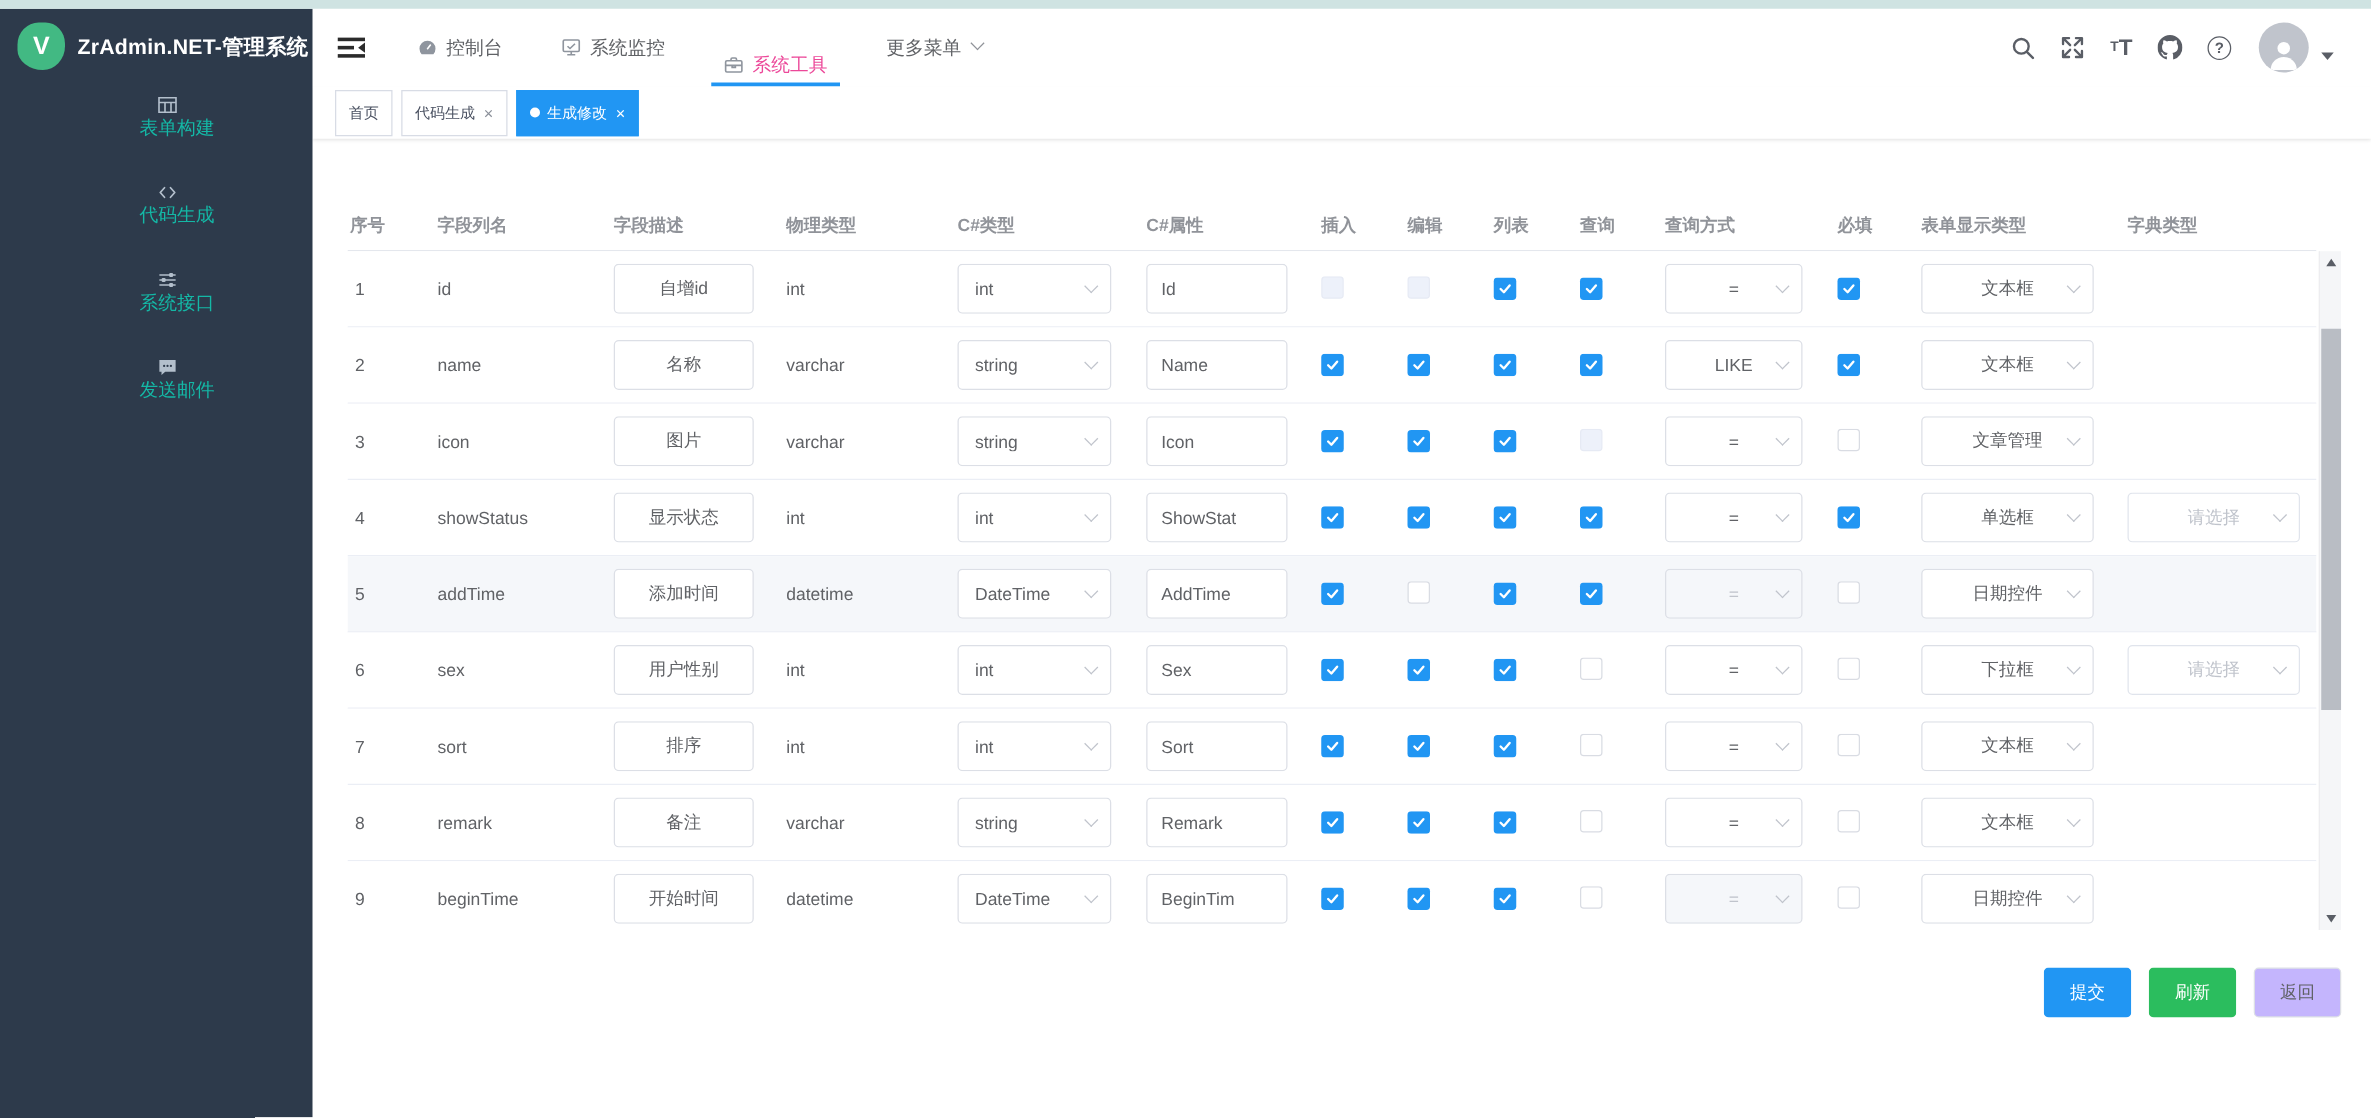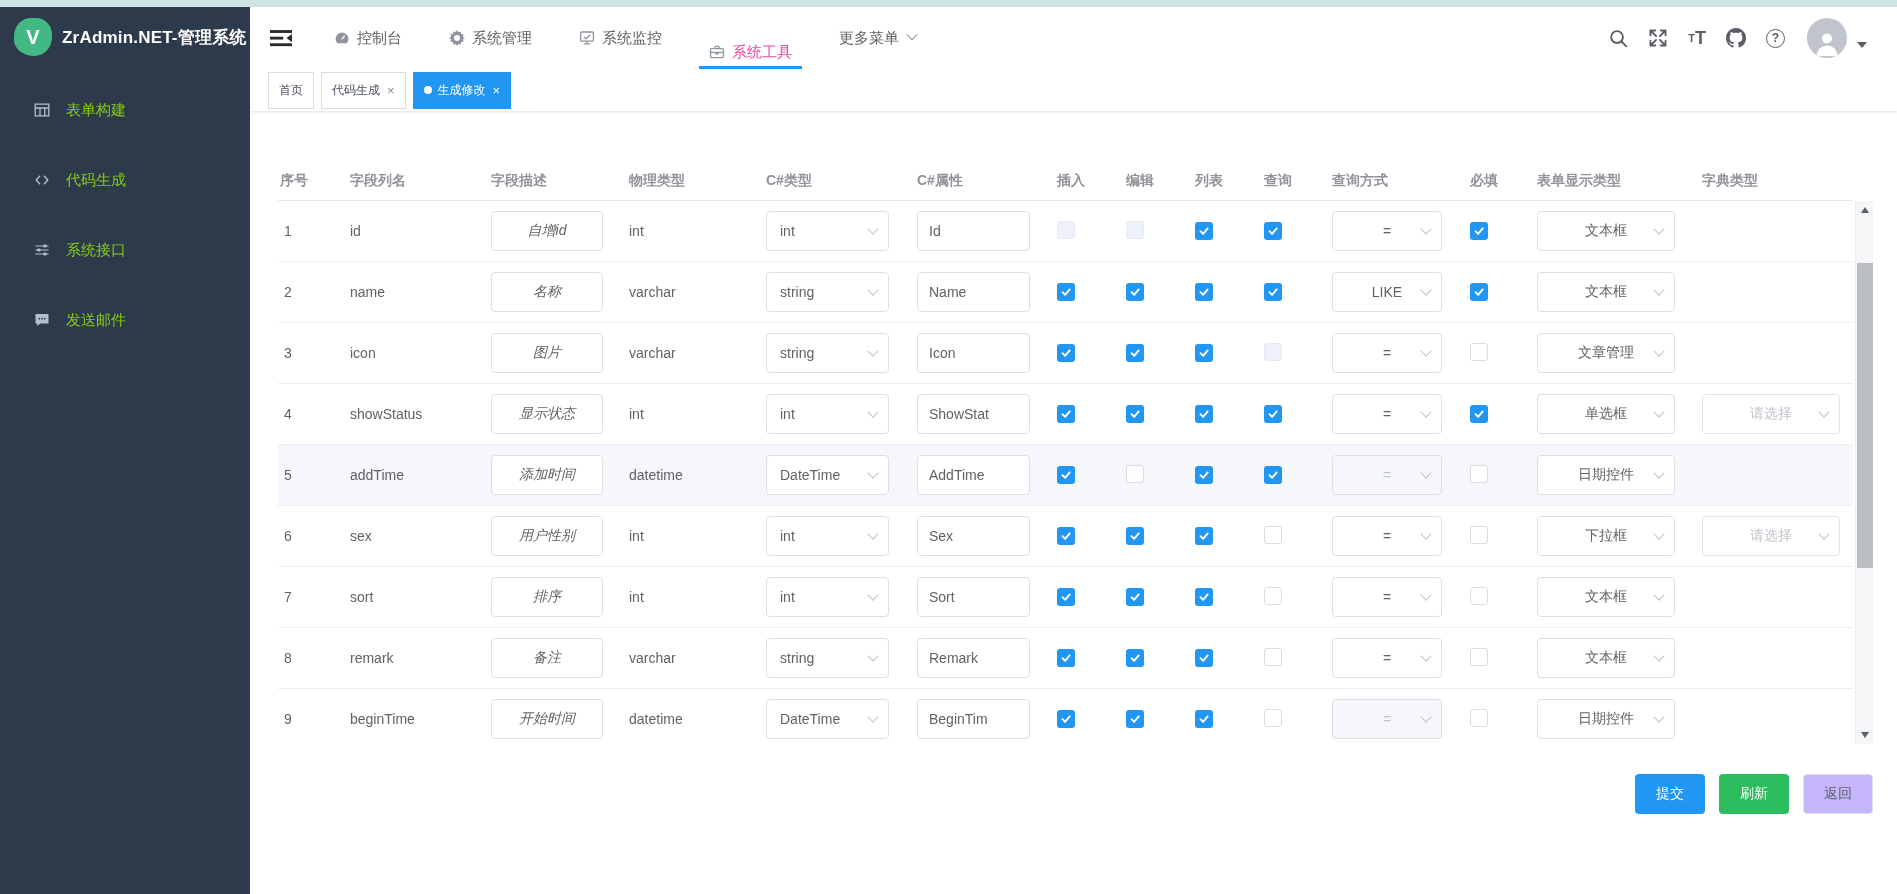--- a/index.html
+++ b/index.html
@@ -7,21 +7,21 @@
   .app { position:relative; width:1897px; height:894px; overflow:hidden; background:#fff; }
   .top-strip { position:absolute; left:0; top:0; width:100%; height:7px; background:#cfe3e2; z-index:50; }
 
   
   .sidebar { position:absolute; left:0; top:7px; bottom:0; width:250px; background:#2d3a4b; z-index:10; }
   .logo-row { display:flex; align-items:center; height:60px; padding-left:14px; }
   .logo-blob { width:38px; height:38px; background:#42b983; border-radius:50% 46% 52% 60% / 52% 50% 56% 48%;
     display:flex; align-items:center; justify-content:center; color:#fff; font-weight:bold; font-size:20px; }
   .logo-title { color:#fff; font-size:17px; font-weight:bold; margin-left:10px; letter-spacing:.2px; }
   .menu { padding-top:8px; }
-  .menu-item { height:70px; display:flex; align-items:center; padding-left:33px; color:#84cc16; font-size:15px; cursor:pointer; }
+  .menu-item { height:70px; display:flex; align-items:center; padding-left:33px; color:#14b8a6; font-size:15px; cursor:pointer;flex-direction:column; }
   .menu-item .mi-icon { width:18px; height:18px; margin-right:15px; display:inline-flex; align-items:center; justify-content:center; color:#b3bfcc; }
   .menu-item svg { width:16px; height:16px; }
 
   
   .navbar { position:absolute; left:250px; right:0; top:7px; height:62px; background:#fff; display:flex; align-items:center; z-index:9; }
   .hamburger { margin:0 26px 0 20px; width:22px; height:18px; color:#2b2b2b; cursor:pointer; display:flex; align-items:center; }
   .nav-items { display:flex; align-items:stretch; height:100%; }
   .nav-item { display:flex; align-items:center; padding:16px 16px; margin-right:15px; font-size:15px; color:#606266; cursor:pointer; position:relative; }
   .nav-item .ni-icon { width:17px; height:17px; margin-right:6px; color:#8f959e; display:inline-flex; }
   .nav-item svg { width:16px; height:16px; }
@@ -56,21 +56,21 @@
 
   
   .table-wrap { position:relative; width:1595px; height:583px; margin-top:22px; overflow:hidden; }
   .grid-row { display:grid; grid-template-columns:70px 141px 138px 137px 151px 140px 69px 69px 69px 68px 138px 67px 165px 153px; align-items:center; width:1575px; }
   .thead { height:40px; border-bottom:1px solid #e4e7ed; }
   .th { font-size:14px; font-weight:bold; color:#909399; text-align:left; padding-left:2px; }
   .tr { height:61px; border-bottom:1px solid #ebeef5; background:#fff; }
   .tr.hl { background:#f5f7fa; }
   .td { font-size:14px; color:#606266; padding-left:2px; overflow:hidden; white-space:nowrap; }
   .inp { height:40px; border:1px solid #dcdfe6; border-radius:4px; background:#fff; display:flex; align-items:center; font-size:14px; color:#606266; overflow:hidden; white-space:nowrap; }
-  .inp.desc { width:112px; justify-content:center;font-style:italic; }
+  .inp.desc { width:112px; justify-content:center; }
   .inp.prop { width:113px; padding-left:11px; }
   .sel { position:relative; height:40px; border:1px solid #dcdfe6; border-radius:4px; background:#fff; display:flex; align-items:center; font-size:14px; color:#606266; cursor:pointer; }
   .sel .sel-text { overflow:hidden; white-space:nowrap; }
   .sel .sel-chev { position:absolute; right:11px; top:15px; width:8px; height:8px; border-right:1.5px solid #c0c4cc; border-bottom:1.5px solid #c0c4cc; transform:rotate(45deg); transform-origin:center; margin-top:-2px; }
   .sel.cs { width:123px; padding-left:13px; }
   .sel.cs .sel-text { max-width:86px; }
   .sel.q { width:110px; justify-content:center; }
   .sel.d { width:138px; justify-content:center; }
   .sel.disabled { background:#f5f7fa; color:#c0c4cc; cursor:not-allowed; }
   .sel.dict { color:#c0c4cc; border-color:#e0e4ec; }
@@ -162,29 +162,20 @@
       </div>
     <div class="nav-items" id="nav-items">
         <div class="nav-item">
           <span class="ni-icon">
             <svg viewBox="0 0 16 16" xmlns="http://www.w3.org/2000/svg">
               <path d="M8 2.6A6.4 6.4 0 0 0 1.6 9a6.4 6.4 0 0 0 1.7 4.3h9.4A6.4 6.4 0 0 0 14.4 9 6.4 6.4 0 0 0 8 2.6z" fill="currentColor"></path>
               <rect x="7.35" y="4.6" width="1.3" height="5" rx=".65" fill="#fff" transform="rotate(38 8 9)"></rect>
             </svg>
           </span>
           <span>控制台</span>
-        </div>
-        <div class="nav-item">
-          <span class="ni-icon">
-            <svg viewBox="0 0 16 16" xmlns="http://www.w3.org/2000/svg">
-              <path fill="currentColor" d="M8 0l1.2 2.2 2.5-.6.3 2.5 2.5.3-.6 2.5L16 8l-2.1 1.2.6 2.5-2.5.3-.3 2.5-2.5-.6L8 16l-1.2-2.1-2.5.6-.3-2.5-2.5-.3.6-2.5L0 8l2.1-1.2-.6-2.5 2.5-.3.3-2.5 2.5.6z"></path>
-              <circle cx="8" cy="8" r="3" fill="#fff"></circle>
-            </svg>
-          </span>
-          <span>系统管理</span>
         </div>
         <div class="nav-item">
           <span class="ni-icon">
             <svg viewBox="0 0 16 16" xmlns="http://www.w3.org/2000/svg">
               <rect x="1.6" y="2" width="12.8" height="9.2" rx="1" fill="none" stroke="currentColor" stroke-width="1.3"></rect>
               <path d="M5 7l2 1.8 4-3.8" stroke="currentColor" fill="none" stroke-width="1.3"></path>
               <path d="M8 11.2v2.2 M4.8 13.8h6.4" stroke="currentColor" stroke-width="1.3"></path>
             </svg>
           </span>
           <span>系统监控</span>

